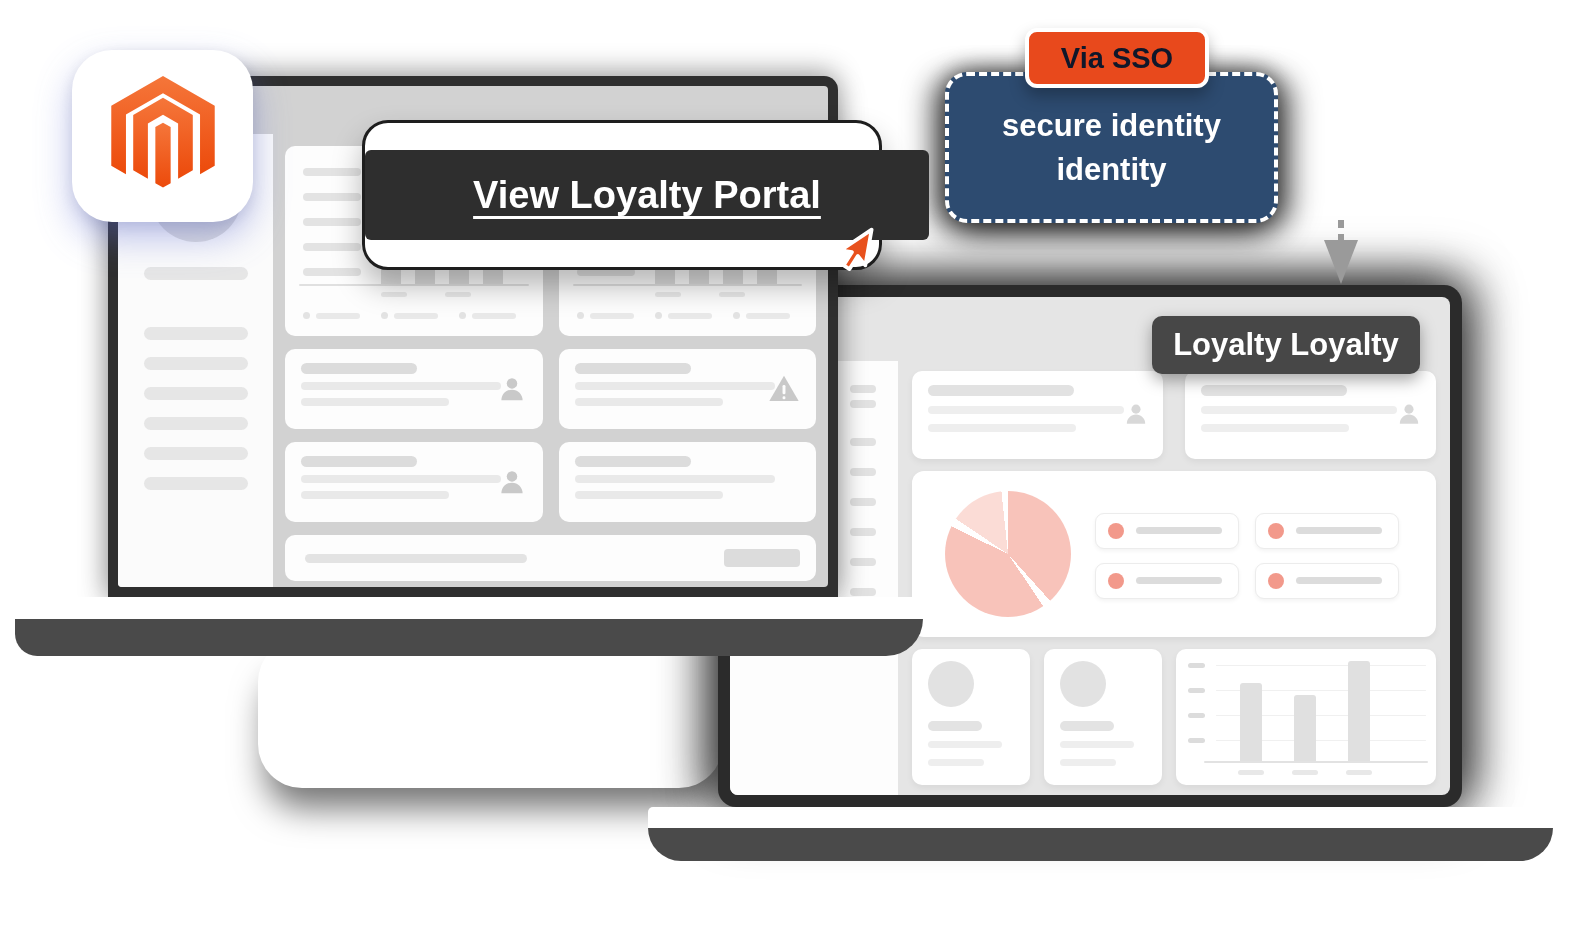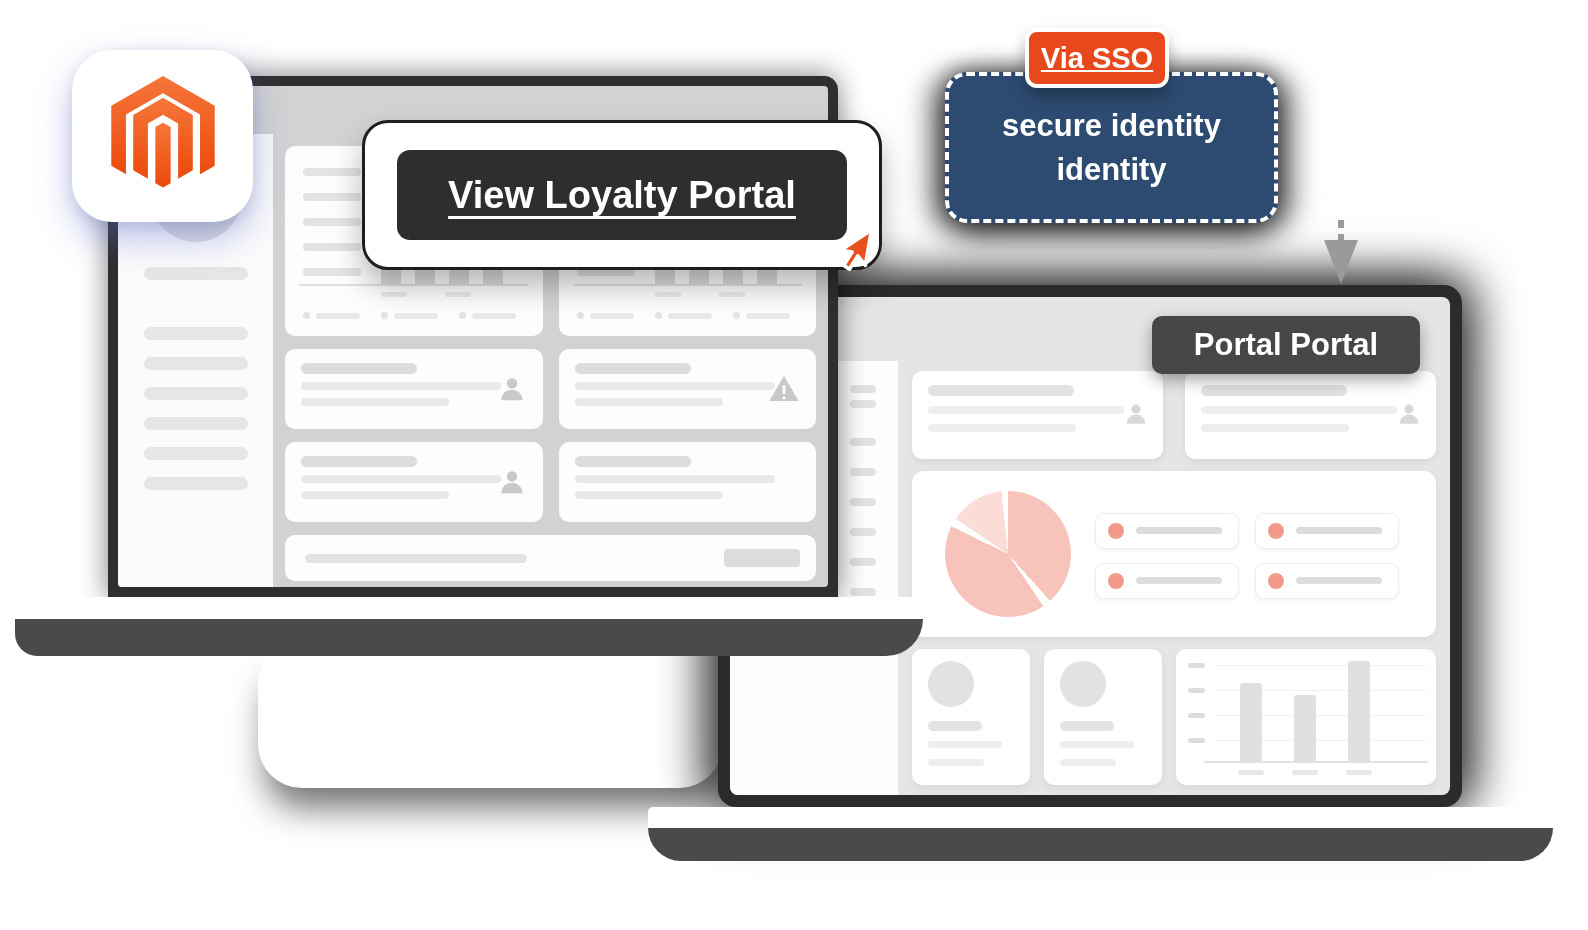--- a/index.html
+++ b/index.html
@@ -55,31 +55,31 @@
   #base-left-top{left:15px;top:597px;width:908px;height:22px;background:#fff;border-radius:6px 6px 0 0;z-index:6;}
   #base-left-bot{left:15px;top:619px;width:908px;height:37px;background:#4a4a4a;border-radius:0 0 50px 30px;z-index:6;}
   #base-right-top{left:648px;top:807px;width:905px;height:21px;background:#fff;border-radius:5px 5px 0 0;z-index:3;}
   #base-right-bot{left:648px;top:828px;width:905px;height:33px;background:#4a4a4a;border-radius:0 0 42px 42px;z-index:3;}
 
   
   #magento-card{left:72px;top:50px;width:181px;height:172px;background:#fff;border-radius:40px;z-index:8;
     display:grid;place-items:center;box-shadow:0 16px 36px rgba(100,115,215,.42),0 5px 14px rgba(0,0,0,.1);}
   #tooltip{left:362px;top:120px;width:520px;height:150px;background:#fff;border:3px solid #1e1e1e;border-radius:26px;
     z-index:7;box-sizing:border-box;display:grid;place-items:center;box-shadow:0 16px 30px rgba(0,0,0,.28);}
-  #tooltip-btn{width:450px;height:90px;background:#2e2e2e;border:none;border-radius:13px;color:#fff;cursor:pointer;
+  #tooltip-btn{width:564px;height:90px;background:#2e2e2e;border:none;border-radius:6px;color:#fff;cursor:pointer;
     font-family:"Liberation Sans",sans-serif;font-weight:bold;font-size:38px;display:flex;align-items:center;justify-content:center;}
   #tooltip-btn span{text-decoration:underline;text-decoration-thickness:3px;text-underline-offset:8px;}
   #cursor{left:818px;top:222px;width:64px;height:64px;z-index:9;transform:rotate(10deg);}
   #sso-box{left:945px;top:72px;width:333px;height:151px;background:#2d4b70;border:4px dashed #fff;border-radius:22px;
     z-index:6;box-sizing:border-box;display:grid;place-items:center;padding:0 26px;text-align:center;color:#fff;
     font-weight:bold;font-size:31px;line-height:1.4;
     box-shadow:0 12px 30px rgba(0,0,0,.6),-16px 4px 28px rgba(0,0,0,.42),16px 4px 28px rgba(0,0,0,.42),0 -6px 20px rgba(0,0,0,.3);}
-  #sso-badge{left:1025px;top:28px;width:144px;height:60px;background:#e8491c;border:4px solid #fff;border-radius:12px;
-    z-index:7;box-sizing:border-box;display:grid;place-items:center;color:#ffffff;font-weight:bold;font-size:29px;
-    box-shadow:0 8px 16px rgba(0,0,0,.28);text-decoration:underline;}
+  #sso-badge{left:1025px;top:28px;width:184px;height:60px;background:#e8491c;border:4px solid #fff;border-radius:12px;
+    z-index:7;box-sizing:border-box;display:grid;place-items:center;color:#0f172a;font-weight:bold;font-size:29px;
+    box-shadow:0 8px 16px rgba(0,0,0,.28);}
   #portal-badge{left:1152px;top:316px;width:268px;height:58px;background:#474747;border-radius:10px;z-index:4;
     display:grid;place-items:center;color:#fff;font-weight:bold;font-size:31px;box-shadow:0 6px 16px rgba(0,0,0,.35);}
   #arrow-dash{left:1338px;top:220px;width:6px;height:20px;z-index:5;
     background:repeating-linear-gradient(to bottom,#9a9a9a 0 8px,transparent 8px 14px);}
   #arrow-head{left:1324px;top:240px;width:0;height:0;border-left:17px solid transparent;border-right:17px solid transparent;
     border-top:44px solid #9a9a9a;z-index:5;}
 </style>
 </head>
 <body>
 
@@ -178,21 +178,21 @@
 
         </div>
       </div>
     </div>
   </div>
 
   <div id="base-right-top" class="abs"></div>
   <div id="base-right-bot" class="abs"></div>
 
   <div id="portal-badge" class="abs">
-    <span>Portal Portal</span>
+    <span>Loyalty Loyalty</span>
   </div>
 
   <div id="arrow-dash" class="abs"></div>
   <div id="arrow-head" class="abs"></div>
 
   <div id="laptop-left" class="abs">
     <div class="ll-inner">
       <div class="ll-chrome"></div>
       <div class="ll-body">
         <div class="ll-side">

